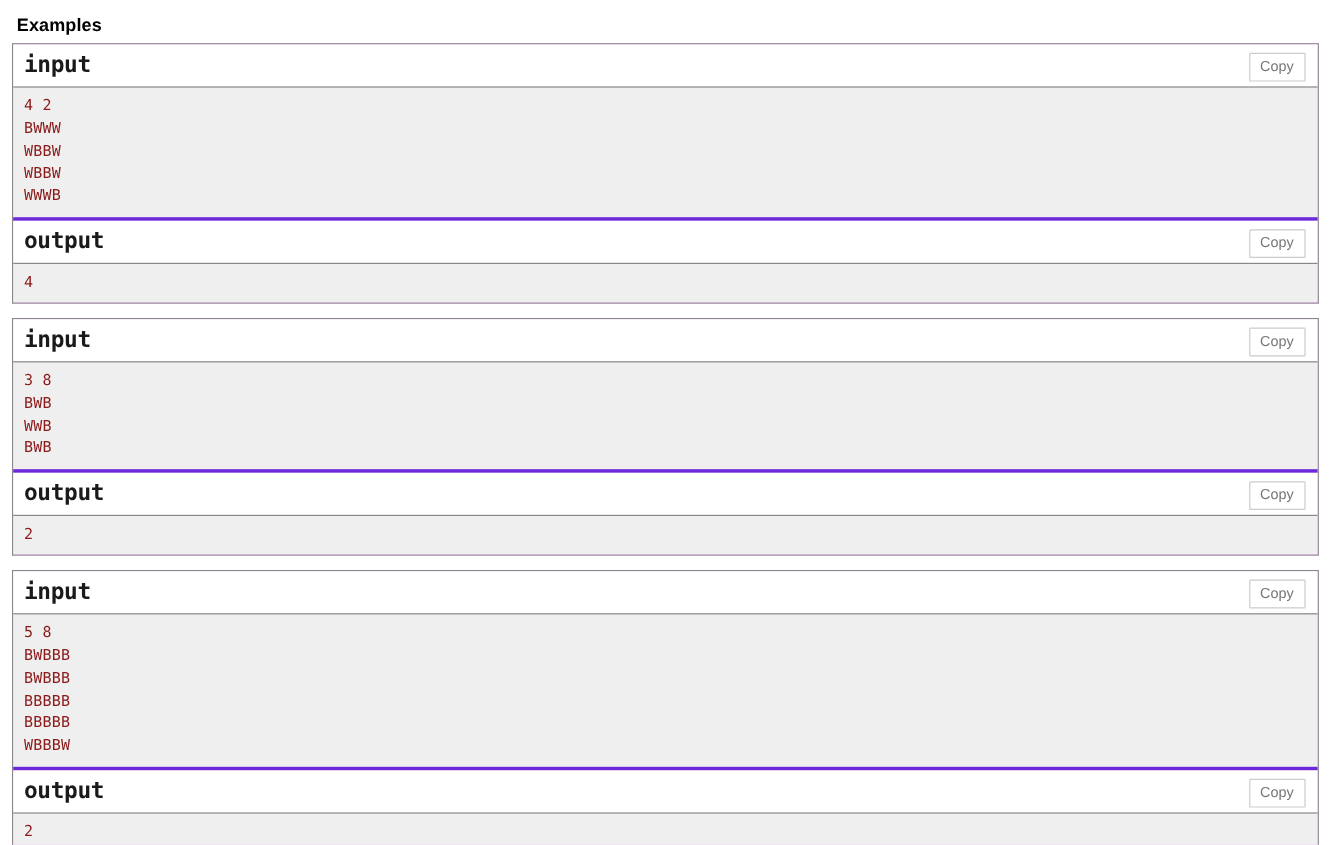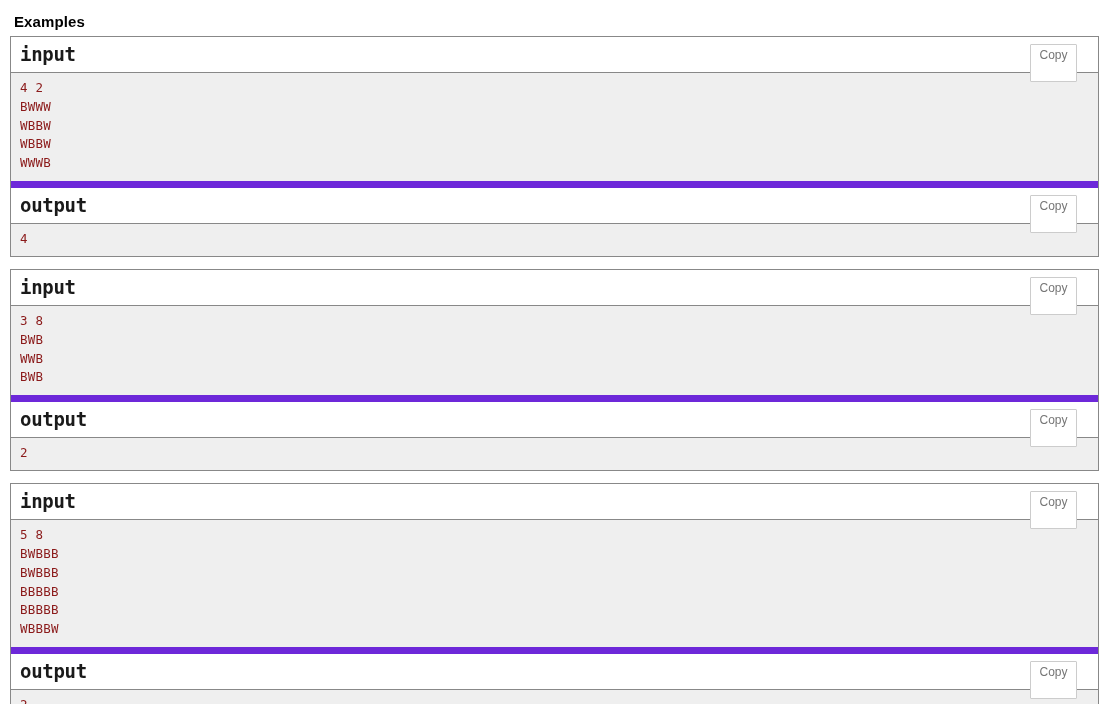--- a/index.html
+++ b/index.html
@@ -55,41 +55,40 @@
     font-size: 19px;
     line-height: 34px;
     color: #1a1a1a;
     padding-left: 9px;
     letter-spacing: -0.3px;
     display: inline-block;
   }
 
   .copy-btn {
     position: absolute;
-    right: 21px;
+    right: 10px;
     top: 7px;
-    height: 38px;
+    height: 24px;
     min-width: 47px;
     padding: 0 8px;
     box-sizing: border-box;
     border: 1px solid #cccccc;
     background: #ffffff;
     color: #767676;
     font-family: "Liberation Sans", sans-serif;
     font-size: 12px;
     line-height: 20px;
-    text-align: center;
     cursor: pointer;
     border-radius: 1px;
     user-select: none;
   }
 
   .io-body {
     background: #efefef;
-    border-bottom: 7px solid #6d28d9;
+    border-bottom: 3px solid #6d28d9;
     box-sizing: border-box;
     padding: 6px 0 8px 0;
   }
   .io-body.nobottom { border-bottom: none; }
 
   .io-body pre {
     margin: 0;
     padding: 0 0 0 9px;
     font-family: "DejaVu Sans Mono", monospace;
     font-size: 12.5px;

